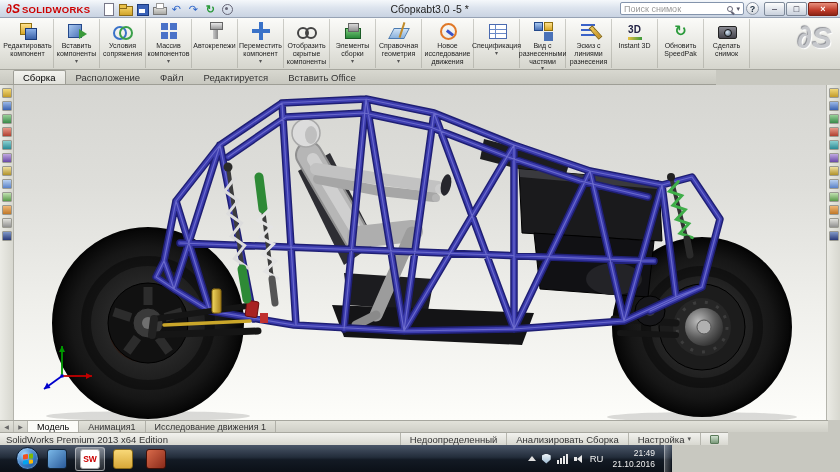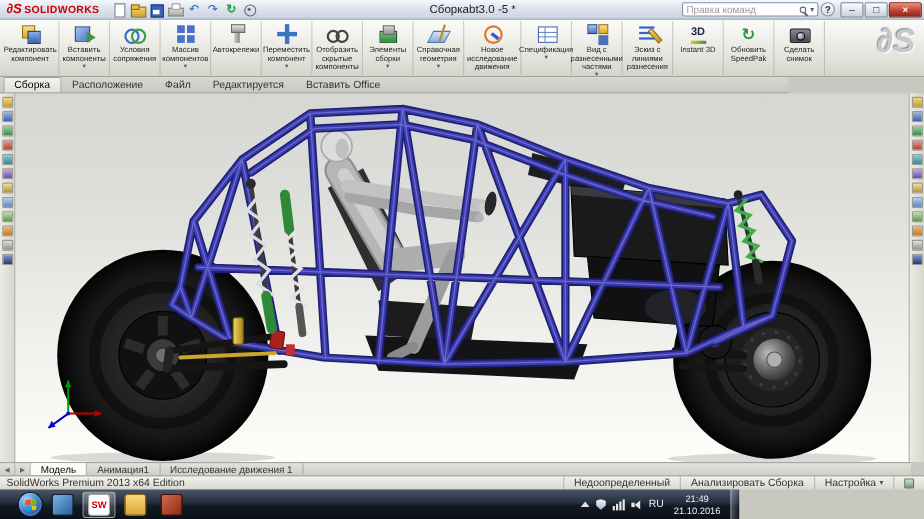--- a/index.html
+++ b/index.html
@@ -79,21 +79,21 @@
   .ic14::after{left:3px;bottom:1px;width:14px;height:3px;background:linear-gradient(90deg,#e8c040,#3a9a3a)}
   .ic15::before{content:"\21BB";left:0;top:0;width:20px;text-align:center;font:bold 15px/20px "DejaVu Sans",sans-serif;color:#2a9a3a}
   .ic16::before{left:1px;top:5px;width:17px;height:11px;background:linear-gradient(#8a8a92,#44444c);border:1px solid #222;border-radius:2px}
   .ic16::after{left:7px;top:8px;width:6px;height:6px;background:radial-gradient(circle at 35% 35%,#d8e8f8,#4a5a6a);border:1px solid #111;border-radius:50%}
   #swlogo{margin-left:auto;width:86px;position:relative;flex:none}
   #swlogo .glyph{position:absolute;right:8px;top:2px;font-size:30px;font-weight:bold;font-style:italic;color:#c6c8cc;
     text-shadow:1px 1px 1px #ffffff,-1px -1px 1px #8e9096}
 
   
   #tabrow{position:absolute;left:0;top:70px;width:716px;height:15px;background:linear-gradient(#d8d8d0,#c8c8c0);
-    border-bottom:1px solid #9e9e96;display:flex;align-items:flex-start;padding-left:3px}
+    border-bottom:1px solid #9e9e96;display:flex;align-items:flex-start;padding-left:13px}
   .tab{font-size:9.5px;color:#333;padding:0 9px;height:14px;line-height:14px;border:1px solid transparent;border-bottom:none;white-space:nowrap}
   .tab.active{background:linear-gradient(#f3f3ef,#e1e1db);border-color:#9e9e96;border-radius:2px 2px 0 0;color:#000}
 
   
   #viewport{position:absolute;left:14px;top:85px;width:812px;height:335px;overflow:hidden;
     background:linear-gradient(180deg,#d6d6d2 0%,#dededa 30%,#efefeb 65%,#fdfdfa 100%)}
   .sidestrip{position:absolute;top:85px;width:14px;height:335px;background:linear-gradient(90deg,#ebebe5,#d7d7cf);
     display:flex;flex-direction:column;align-items:center;padding-top:3px;gap:3px}
   #leftstrip{left:0;border-right:1px solid #b4b4ac}
   #rightstrip{right:0;border-left:1px solid #b4b4ac}
@@ -112,21 +112,21 @@
   .sidestrip i:nth-child(12){background:linear-gradient(#8098c8,#2a3a78)}
 
   
   #modeltabs{position:absolute;left:0;top:420px;width:828px;height:12px;background:linear-gradient(#e2e2da,#cfcfc7);
     border-top:1px solid #a6a69e;display:flex;align-items:stretch;font-size:9px}
   .mnav{width:14px;display:flex;align-items:center;justify-content:center;color:#666;font-size:6px;border-right:1px solid #b8b8b0}
   .mtab{padding:0 9px;display:flex;align-items:center;color:#333;border-right:1px solid #b0b0a8;white-space:nowrap}
   .mtab.active{background:#fbfbf7;color:#000}
 
   
-  #statusbar{position:absolute;left:0;top:432px;width:840px;height:13px;background:linear-gradient(#f2f2ee,#d8d8d0);
+  #statusbar{position:absolute;left:0;top:432px;width:728px;height:13px;background:linear-gradient(#f2f2ee,#d8d8d0);
     border-top:1px solid #a8a8a0;display:flex;align-items:center;font-size:9.5px;color:#333}
   #sb-edition{padding:0 6px;white-space:nowrap}
   .sbspacer{flex:1}
   .sbcell{padding:0 9px;border-left:1px solid #b6b6ae;white-space:nowrap;display:flex;align-items:center;gap:3px;height:100%}
   .sb-ico{width:9px;height:9px;background:linear-gradient(#cfe0cf,#7a9a7a);border:1px solid #5a7a5a;border-radius:1px}
 
   
   #taskbar{position:absolute;left:0;top:445px;width:672px;height:27px;display:flex;align-items:center;padding-left:16px;gap:3px;
     background:linear-gradient(180deg,#4a5668,#232d3b 45%,#131a24 55%,#0b1017)}
   #startorb{width:23px;height:23px;border-radius:50%;flex:none;display:flex;align-items:center;justify-content:center;
@@ -147,21 +147,21 @@
   .ti-shield{width:9px;height:10px;background:linear-gradient(#eef4f8,#9ab8d0);
     clip-path:polygon(50% 0,100% 20%,100% 60%,50% 100%,0 60%,0 20%)}
   .ti-net{display:flex;align-items:flex-end;gap:1px;height:10px}
   .ti-net b{width:2px;background:#e8e8e8;display:block}
   .ti-net b:nth-child(1){height:4px}.ti-net b:nth-child(2){height:6px}
   .ti-net b:nth-child(3){height:8px}.ti-net b:nth-child(4){height:10px}
   .ti-vol{position:relative;width:10px;height:10px}
   .ti-vol::before{content:"";position:absolute;left:0;top:3px;width:3px;height:4px;background:#e8e8e8}
   .ti-vol::after{content:"";position:absolute;left:3px;top:1px;width:0;height:0;border-top:4px solid transparent;border-bottom:4px solid transparent;border-right:5px solid #e8e8e8}
   .lang{color:#f0f0f0;font-size:9.5px}
-  .clock{color:#f0f0f0;font-size:8.5px;text-align:center;line-height:1.2;padding:0 3px}
+  .clock{color:#f0f0f0;font-size:8.5px;text-align:right;line-height:1.2;padding:0 3px}
   #showdesk{width:7px;height:27px;background:linear-gradient(90deg,rgba(255,255,255,.25),rgba(255,255,255,.05));border-left:1px solid rgba(255,255,255,.5);flex:none}
 </style>
 </head>
 <body>
 
 <div id="titlebar">
   <div class="logo">
     <span class="ds">∂S</span>
     <span class="word">SOLIDWORKS</span>
   </div>
@@ -170,21 +170,21 @@
     <span class="qi q-open"></span>
     <span class="qi q-save"></span>
     <span class="qi q-print"></span>
     <span class="qi q-glyph">↶</span>
     <span class="qi q-glyph">↷</span>
     <span class="qi q-glyph q-green">↻</span>
     <span class="qi q-opts"></span>
   </div>
   <div id="doctitle">Сборкаbt3.0 -5 *</div>
   <div id="searchbox">
-    <span class="ph">Правка команд</span>
+    <span class="ph">Поиск снимок</span>
     <span class="mag"></span>
     <span class="sdd">▾</span>
   </div>
   <div id="helpbtn">?</div>
   <div class="winbtns">
     <span class="winbtn mn">–</span>
     <span class="winbtn mx">□</span>
     <span class="winbtn cl">×</span>
   </div>
 </div>

